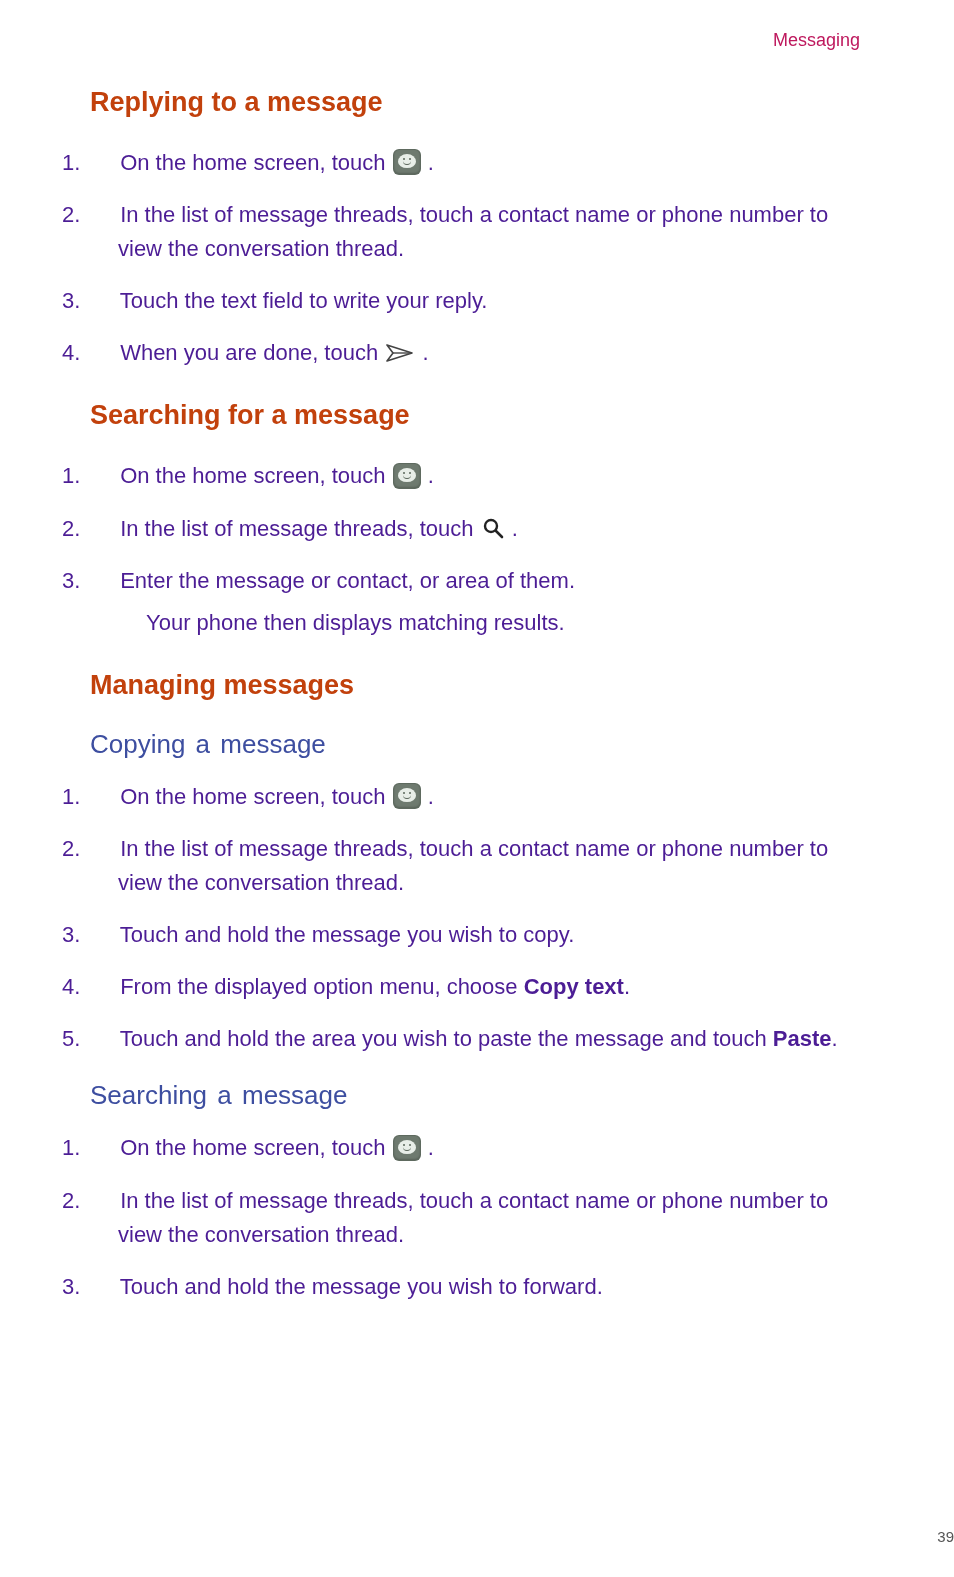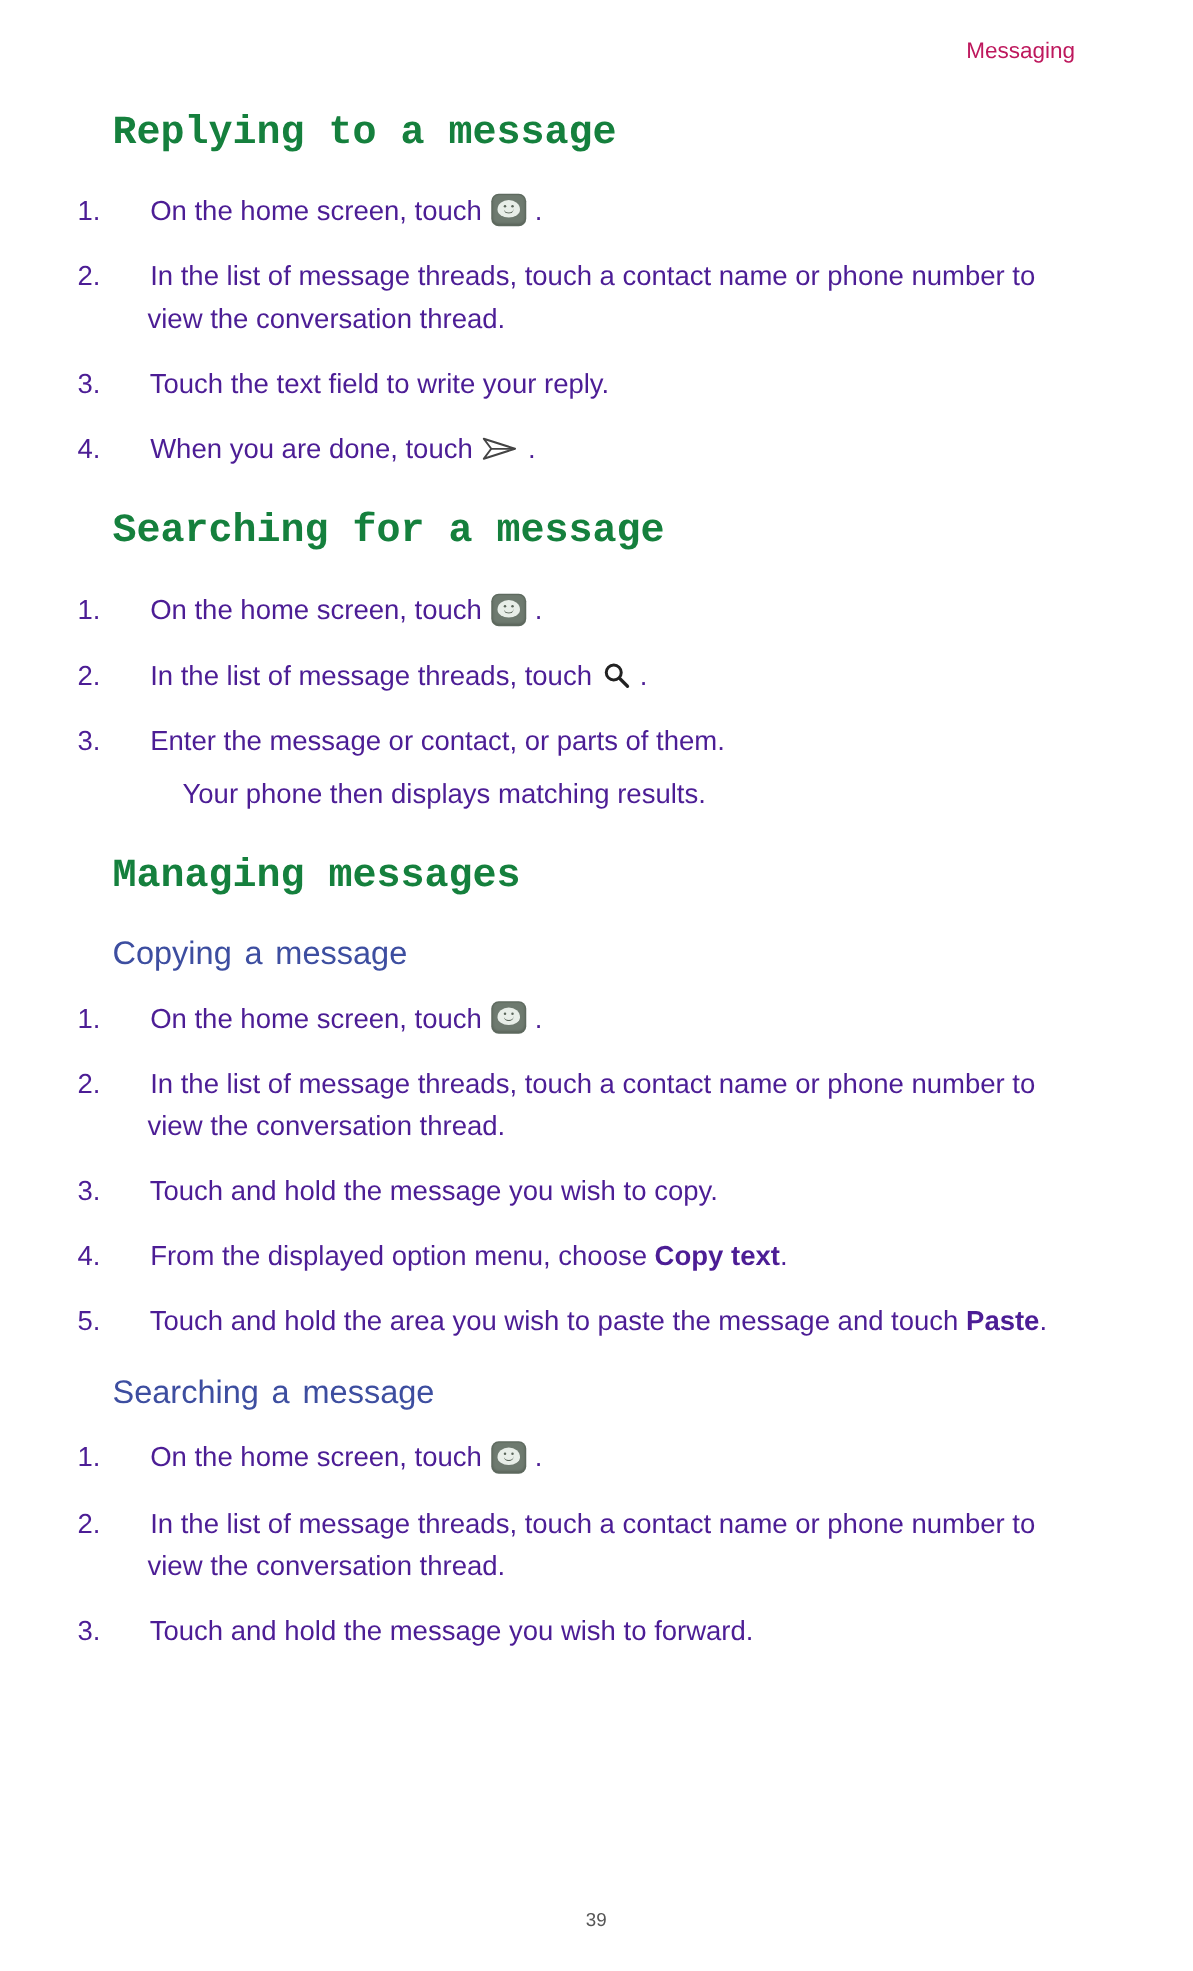--- a/index.html
+++ b/index.html
@@ -19,25 +19,25 @@
   }
   .running-header {
     text-align: right;
     font-size: 18px;
     color: #be185d;
     font-family: Arial, Helvetica, sans-serif;
     margin-bottom: 36px;
     margin-right: 4px;
   }
   h1.section {
-    font-size: 32px;
-    color: #15803d;
+    font-size: 27px;
+    color: #c2410c;
     font-weight: bold;
     margin: 30px 0 28px 0;
-    font-family: Liberation Mono, monospace;
+    font-family: Liberation Sans, sans-serif;
   }
   h2.subsection {
     font-size: 26px;
     color: #3d4ea0;
     font-weight: normal;
     margin: 24px 0 20px 0;
     font-family: Liberation Sans, sans-serif;
     word-spacing: 3px;
   }
   ol.steps {
@@ -122,21 +122,21 @@
   .search-icon svg {
     width: 22px;
     height: 22px;
     display: block;
   }
   .page-number {
     position: absolute;
     bottom: 32px;
     left: 0;
     width: 100%;
-    text-align: center;
+    text-align: right;
     font-size: 15px;
     color: #555;
   }
 </style>
 </head>
 <body>
 
 <div class="page">
 
   <div class="running-header">Messaging</div>
@@ -188,21 +188,21 @@
       <span class="inline-icon search-icon">
         <svg viewBox="0 0 22 22">
           <circle cx="9" cy="9" r="6" fill="none" stroke="#222" stroke-width="2.4"></circle>
           <line x1="14" y1="14" x2="20" y2="20" stroke="#222" stroke-width="2.6" stroke-linecap="round"></line>
         </svg>
       </span>
       <span> .</span>
     </li>
     <li>
       <span class="num">3.</span>
-      <span>Enter the message or contact, or parts of them.</span>
+      <span>Enter the message or contact, or area of them.</span>
       <span class="cont">Your phone then displays matching results.</span>
     </li>
   </ol>
 
   <h1 class="section">Managing messages</h1>
 
   <h2 class="subsection">Copying  a  message</h2>
   <ol class="steps">
     <li>
       <span class="num">1.</span>

